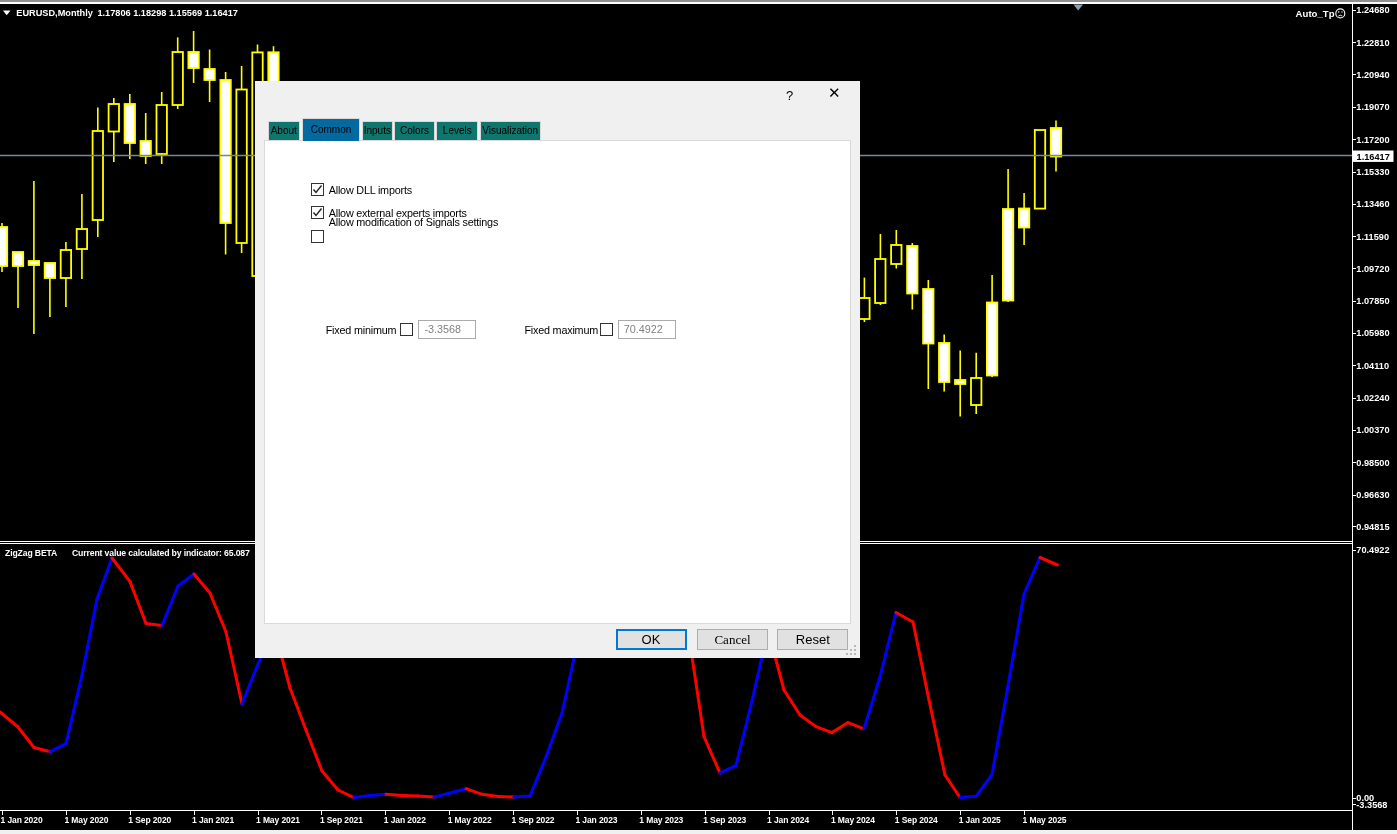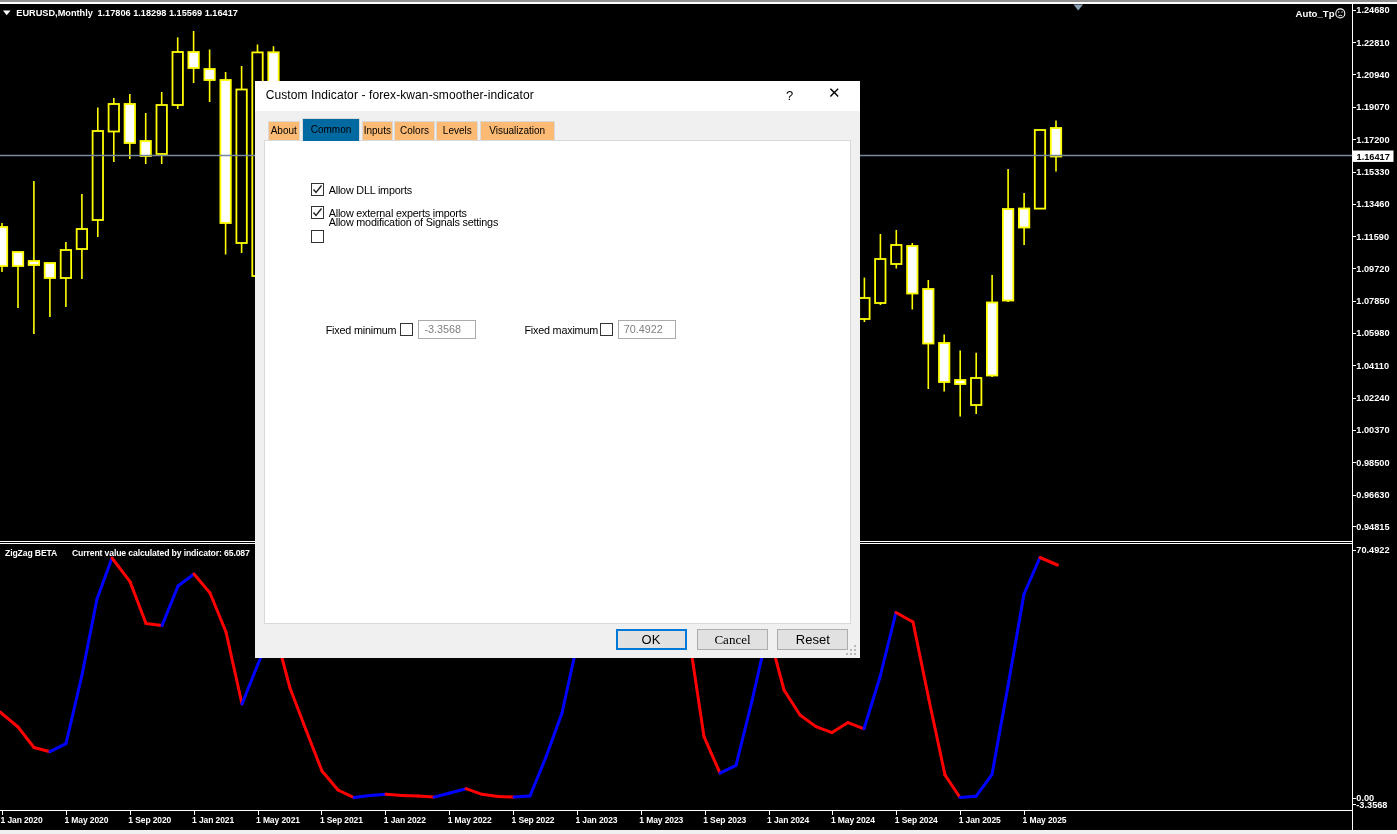--- a/index.html
+++ b/index.html
@@ -7,21 +7,21 @@
 #chart{position:absolute;left:0;top:0}
 .sl{font:bold 9.2px "Liberation Sans",sans-serif;fill:#fff}
 .dl{font:bold 8.5px "Liberation Sans",sans-serif;letter-spacing:-0.1px;fill:#fff}
 .hdr{font:bold 9.2px "Liberation Sans",sans-serif;fill:#fff}
 
 #dlg{position:absolute;left:255px;top:81px;width:605px;height:577px;background:#f0f0f0;font-family:"Liberation Sans",sans-serif}
 #dlg .title{position:absolute;left:0;top:0;width:100%;height:30px;background:#fff}
 #dlg .title span{position:absolute;left:10.7px;top:7px;font-size:12px;letter-spacing:0.1px;color:#000}
 #dlg .qm{position:absolute;top:7px;left:531px;font-size:13px;color:#000}
 #dlg .xb{position:absolute;top:3px;left:573px;font-size:15px;color:#000;font-weight:400}
-.tab{position:absolute;top:40px;height:19px;background:#fdba74;border:1px solid #d9d9d9;border-bottom:none;font-size:10px;text-align:center;color:#000;line-height:18px}
+.tab{position:absolute;top:40px;height:19px;background:#0f766e;border:1px solid #d9d9d9;border-bottom:none;font-size:10px;text-align:center;color:#000;line-height:18px}
 .tab.act{top:37px;height:23px;background:#0369a1;line-height:22px;z-index:3}
 #page{position:absolute;left:8.5px;top:58.5px;width:587px;height:484px;background:#fff;border:1px solid #d9d9d9}
 .cbrow{position:absolute;font-size:10.8px;letter-spacing:-0.2px;color:#000}
 .cb{position:absolute;width:13px;height:13px;background:#fff;border:1px solid #333}
 .fld{position:absolute;width:58px;height:19px;background:#fff;border:1px solid #ababab;font-size:10.8px;color:#808080;line-height:17px;padding-left:5px}
 .btn{position:absolute;top:548px;width:71px;height:21px;background:#e1e1e1;border:1px solid #adadad;font-size:13px;text-align:center;line-height:19px;color:#000}
 .btn.def{border:2px solid #0078d7;line-height:17px}
 .lbl{position:absolute;font-size:10.8px;letter-spacing:-0.2px;color:#000}
 </style></head>
 <body>
@@ -259,31 +259,28 @@
 
 <path d="M 1073.5 4.5 L 1083 4.5 L 1078.2 10.5 Z" fill="#8ba0b5"></path>
 
 <text x="5" y="556" font-family="Liberation Sans" font-size="8.6" font-weight="bold" letter-spacing="-0.1" fill="#fff">ZigZag BETA</text>
 <text x="72" y="556" font-family="Liberation Sans" font-size="8.7" font-weight="bold" letter-spacing="-0.15" fill="#fff">Current value calculated by indicator: 65.087</text>
 
 <rect x="0" y="830" width="1397" height="4" fill="#f0f0f0"></rect>
 </svg>
 
 <div id="dlg">
-  <div class="title">
-      <span>Custom Indicator - forex-kwan-smoother-indicator</span>
-    </div>
   <div class="qm">?</div>
   <div class="xb">✕</div>
   <div class="tab" style="left:13px;width:31.5px;">About</div>
   <div class="tab act" style="left:46.7px;width:58.7px;">Common</div>
   <div class="tab" style="left:106.6px;width:31.5px;">Inputs</div>
   <div class="tab" style="left:139.2px;width:40.7px;">Colors</div>
   <div class="tab" style="left:181.2px;width:42.2px;">Levels</div>
-  <div class="tab" style="left:224.7px;width:75px;">Visualization</div>
+  <div class="tab" style="left:224.7px;width:61px;">Visualization</div>
   <div id="page"></div>
   <div class="cb" style="left:55.7px;top:101.6px;">
     <svg width="11" height="11" style="position:absolute;left:0px;top:0px">
         <path d="M 1.5 5.5 L 4 8.5 L 9.5 1.5" fill="none" stroke="#222" stroke-width="1.4"></path>
       </svg>
   </div>
   <div class="cbrow" style="left:73.7px;top:102.8px;text-align:center;">Allow DLL imports</div>
   <div class="cb" style="left:55.7px;top:125.2px;">
     <svg width="11" height="11" style="position:absolute;left:0px;top:0px">
         <path d="M 1.5 5.5 L 4 8.5 L 9.5 1.5" fill="none" stroke="#222" stroke-width="1.4"></path>

